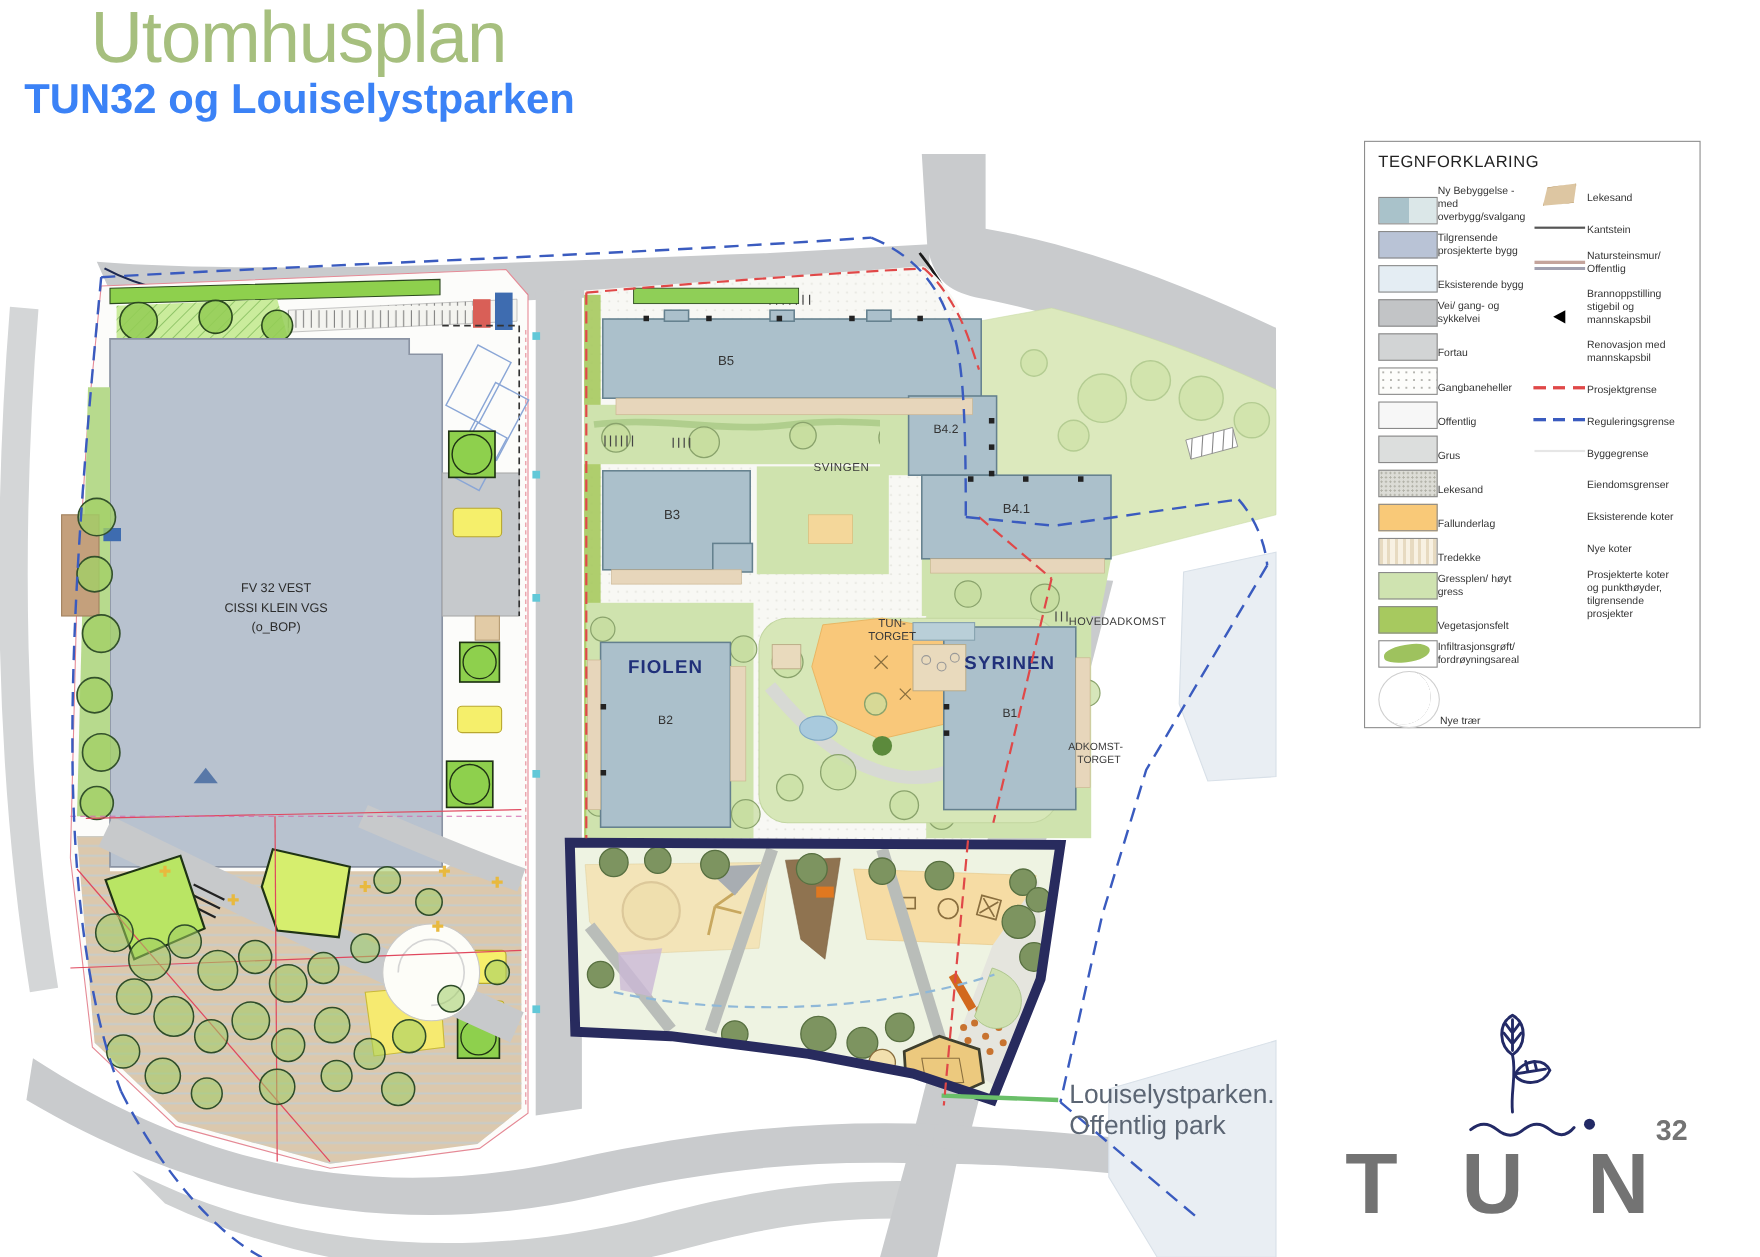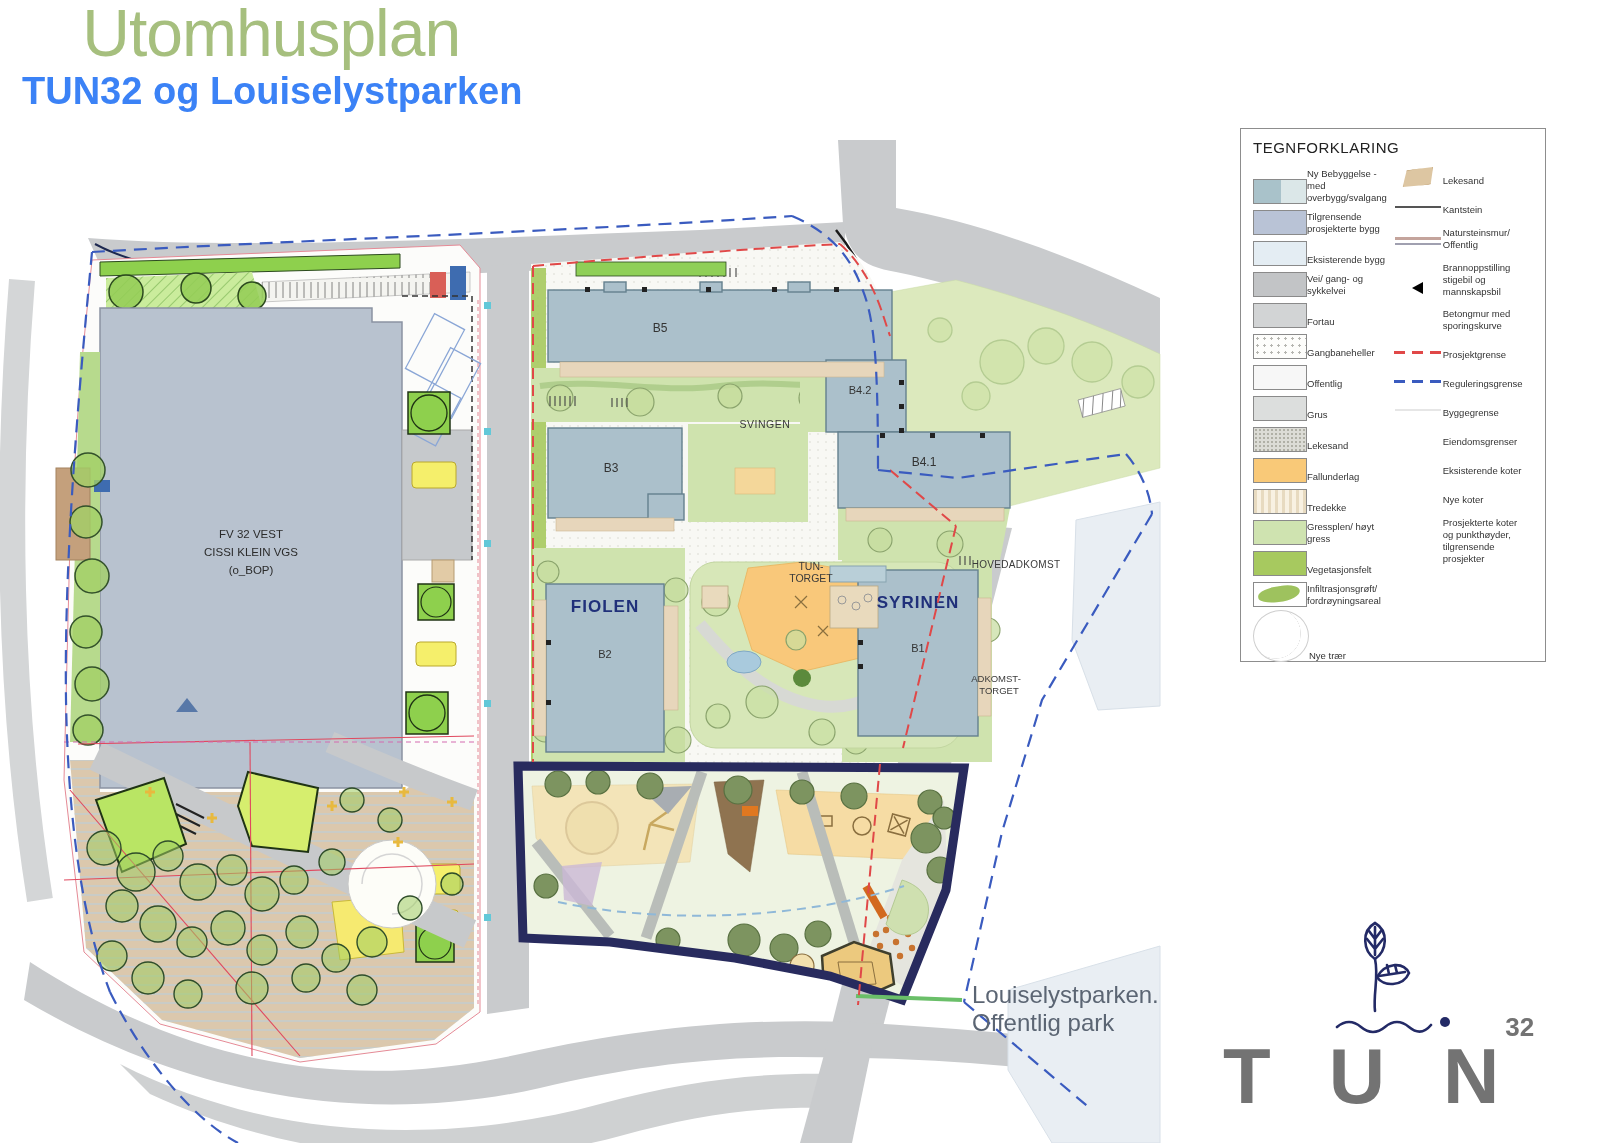--- a/index.html
+++ b/index.html
@@ -559,21 +559,21 @@
           <span class="lab">Natursteinsmur/ Offentlig</span>
         </div>
 
         <div class="lrow">
           <span class="sy sy-triangle"></span>
           <span class="lab">Brannoppstilling stigebil og mannskapsbil</span>
         </div>
 
         <div class="lrow">
           <span class="sy sy-none"></span>
-          <span class="lab">Betongmur med sporingskurve</span>
+          <span class="lab">Renovasjon med mannskapsbil</span>
         </div>
 
         <div class="lrow">
           <span class="sy sy-dash-red"></span>
           <span class="lab">Prosjektgrense</span>
         </div>
 
         <div class="lrow">
           <span class="sy sy-dash-blue"></span>
           <span class="lab">Reguleringsgrense</span>

